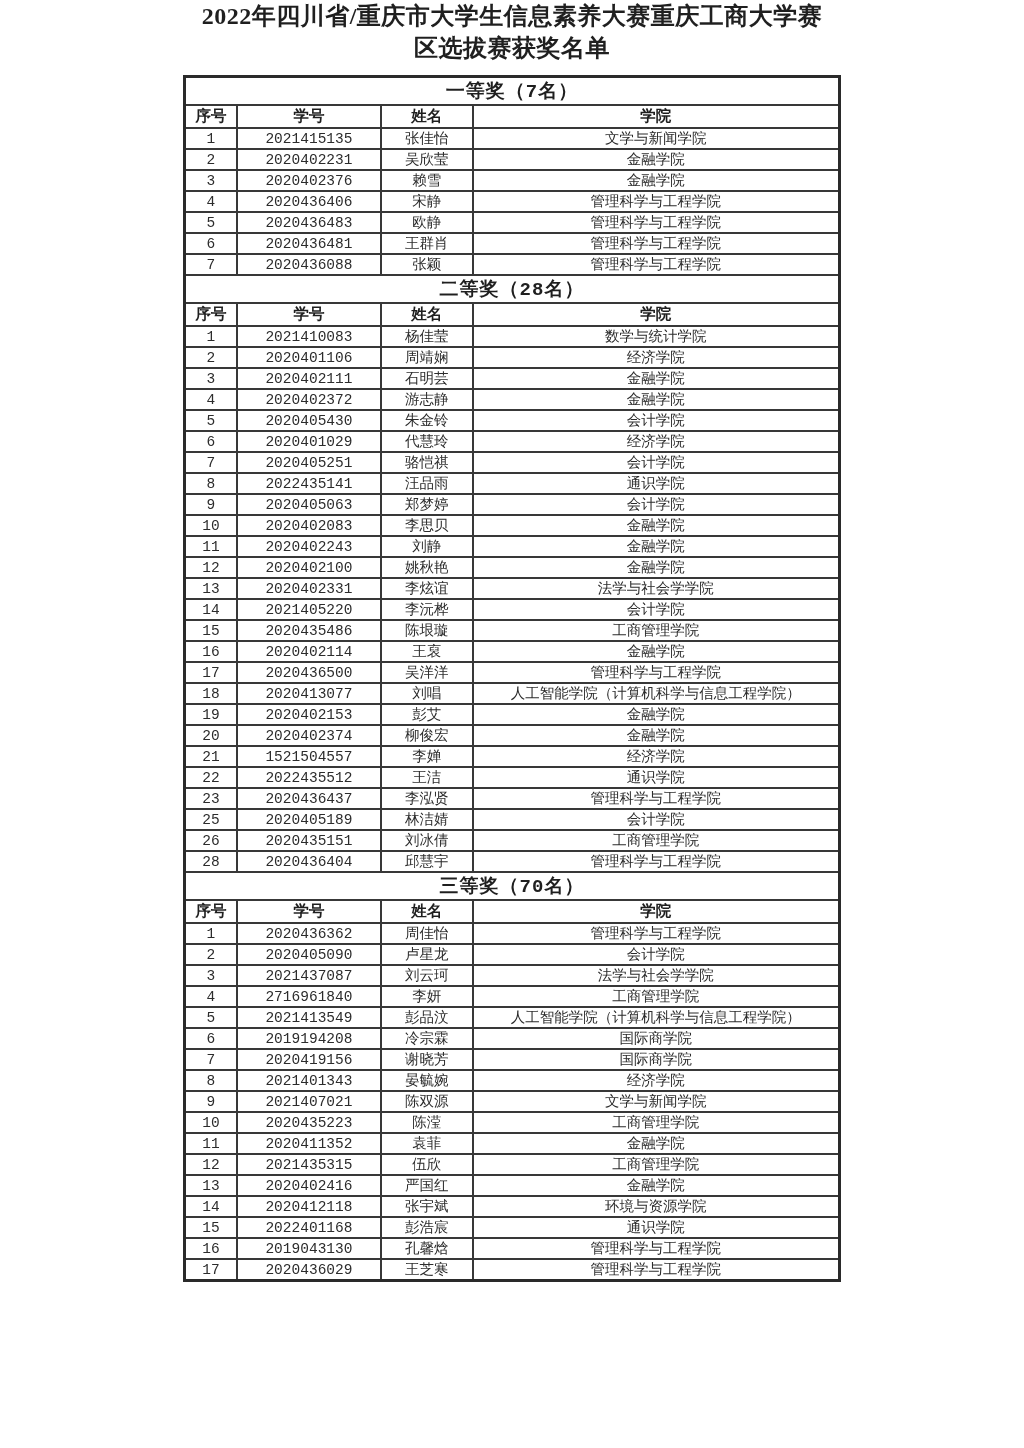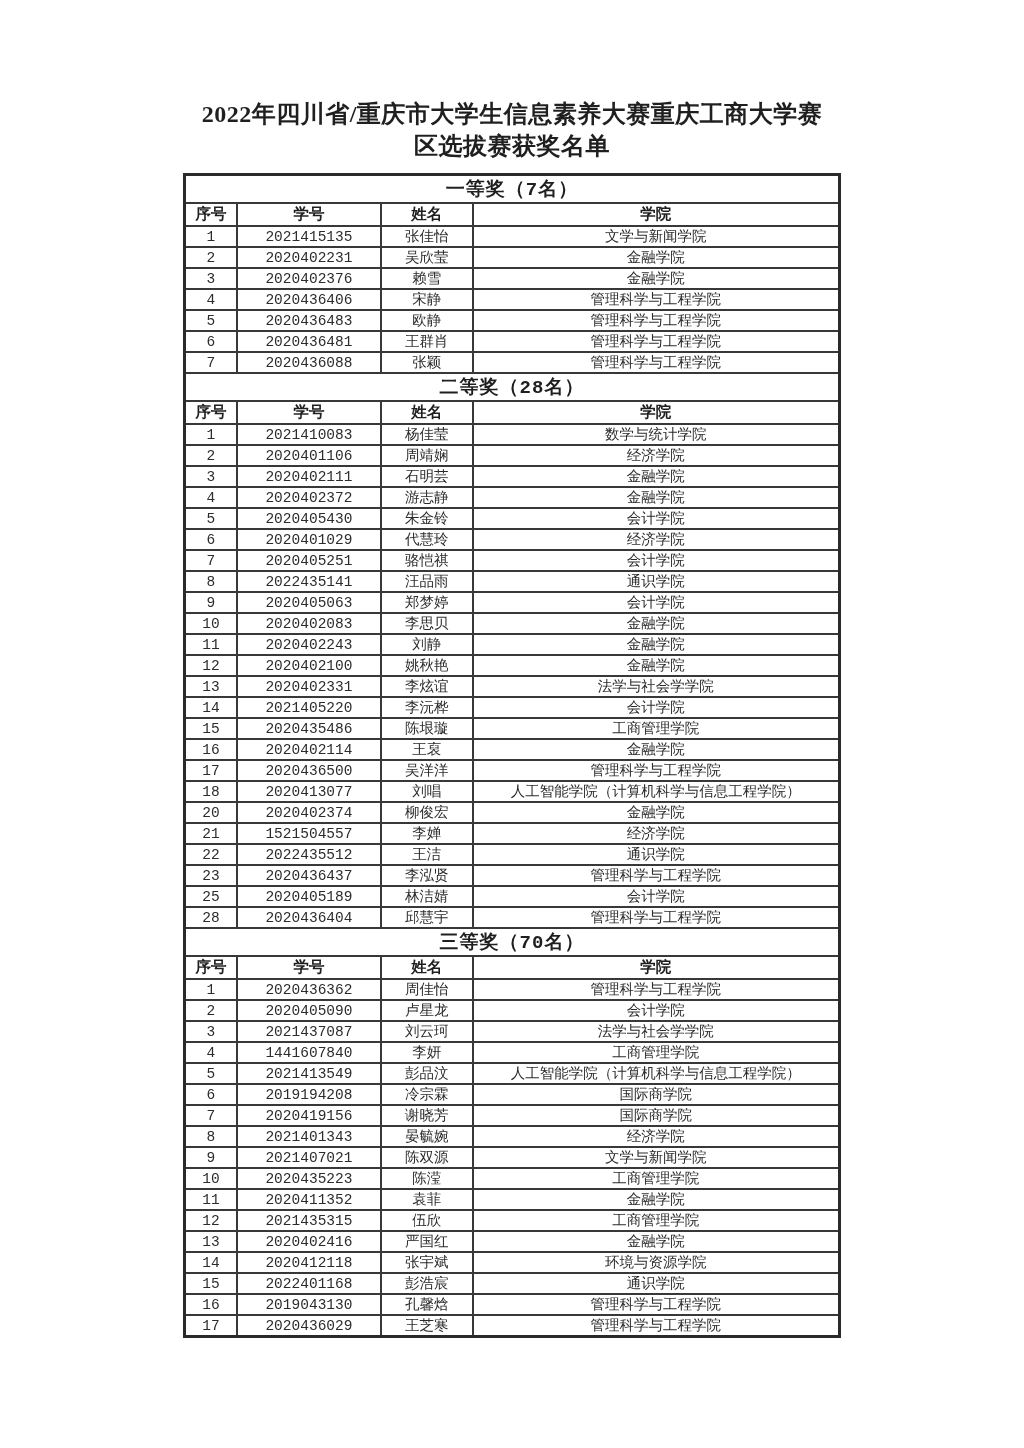--- a/index.html
+++ b/index.html
@@ -11,21 +11,20 @@
     position: relative;
     width: 1024px;
     height: 1448px;
     background: #ffffff;
     font-family: "Liberation Serif", "DejaVu Serif", serif;
     color: #1f1f1f;
     overflow: hidden;
   }
   .doc-title {
     margin: 0;
-    padding-top: 98px;
     text-align: center;
     font-size: 24px;
     font-weight: bold;
     line-height: 32px;
     letter-spacing: 0.5px;
   }
   table.awards {
     border-collapse: collapse;
     table-layout: fixed;
     width: 658px;
@@ -238,20 +237,26 @@
           <td>吴洋洋</td>
           <td>管理科学与工程学院</td>
         </tr>
         <tr class="data-row">
           <td>18</td>
           <td>2020413077</td>
           <td>刘唱</td>
           <td>人工智能学院（计算机科学与信息工程学院）</td>
         </tr>
         <tr class="data-row">
+          <td>19</td>
+          <td>2020402153</td>
+          <td>彭艾</td>
+          <td>金融学院</td>
+        </tr>
+        <tr class="data-row">
           <td>20</td>
           <td>2020402374</td>
           <td>柳俊宏</td>
           <td>金融学院</td>
         </tr>
         <tr class="data-row">
           <td>21</td>
           <td>1521504557</td>
           <td>李婵</td>
           <td>经济学院</td>
@@ -266,20 +271,26 @@
           <td>23</td>
           <td>2020436437</td>
           <td>李泓贤</td>
           <td>管理科学与工程学院</td>
         </tr>
         <tr class="data-row">
           <td>25</td>
           <td>2020405189</td>
           <td>林洁婧</td>
           <td>会计学院</td>
+        </tr>
+        <tr class="data-row">
+          <td>26</td>
+          <td>2020435151</td>
+          <td>刘冰倩</td>
+          <td>工商管理学院</td>
         </tr>
         <tr class="data-row">
           <td>28</td>
           <td>2020436404</td>
           <td>邱慧宇</td>
           <td>管理科学与工程学院</td>
         </tr>
         <tr class="section-row">
           <td colspan="4">三等奖（70名）</td>
         </tr>
@@ -302,21 +313,21 @@
           <td>会计学院</td>
         </tr>
         <tr class="data-row">
           <td>3</td>
           <td>2021437087</td>
           <td>刘云珂</td>
           <td>法学与社会学学院</td>
         </tr>
         <tr class="data-row">
           <td>4</td>
-          <td>1441607840</td>
+          <td>2716961840</td>
           <td>李妍</td>
           <td>工商管理学院</td>
         </tr>
         <tr class="data-row">
           <td>5</td>
           <td>2021413549</td>
           <td>彭品汶</td>
           <td>人工智能学院（计算机科学与信息工程学院）</td>
         </tr>
         <tr class="data-row">

